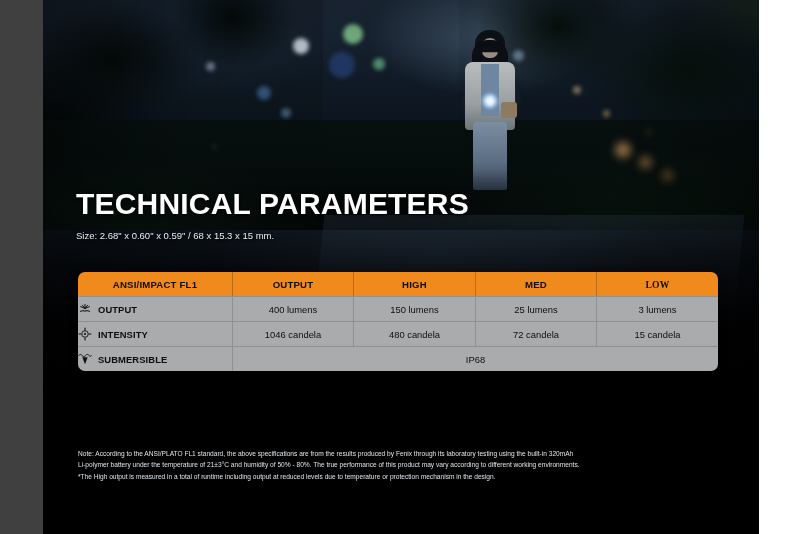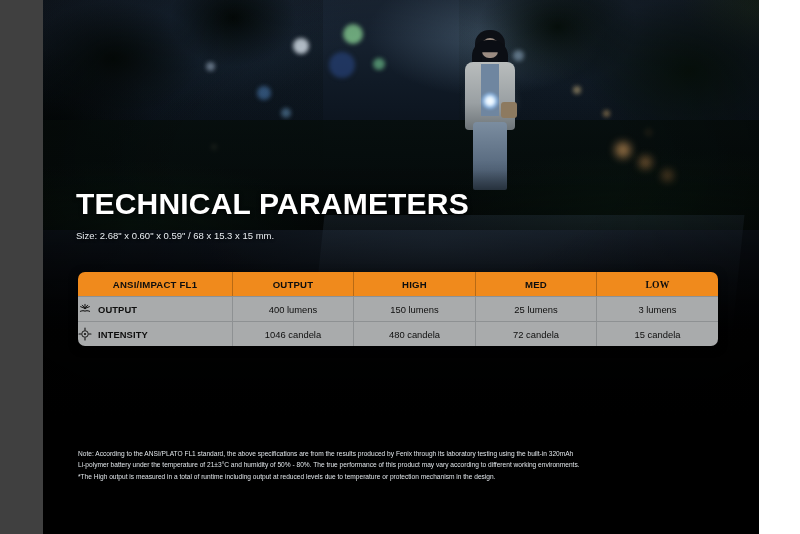--- a/index.html
+++ b/index.html
@@ -342,20 +342,32 @@
             <span>INTENSITY</span>
           </span>
         </td>
         <td>1046 candela</td>
         <td>480 candela</td>
         <td>72 candela</td>
         <td>15 candela</td>
       </tr>
 
 
+      <tr>
+        <td class="rowlabel">
+          <span class="lbl-wrap">
+            <svg class="ic" viewBox="0 0 24 24">
+              <path d="M1 6 C3 3.5, 5 3.5, 7 6 C9 8.5, 11 8.5, 13 6 C15 3.5, 17 3.5, 19 6 C20.4 7.8, 22 7.6, 23 6.4" fill="none" stroke="#111" stroke-width="1.6" stroke-linecap="round"></path>
+              <path d="M7.5 9 L16.5 9 L12 21 Z" fill="#111"></path>
+            </svg>
+            <span>SUBMERSIBLE</span>
+          </span>
+        </td>
+        <td colspan="4">IP68</td>
+      </tr>
     </tbody>
   </table>
 
   <div id="footnote">
     <div>Note: According to the ANSI/PLATO FL1 standard, the above specifications are from the results produced by Fenix through its laboratory testing using the built-in 320mAh</div>
     <div>Li-polymer battery under the temperature of 21±3°C and humidity of 50% - 80%. The true performance of this product may vary according to different working environments.</div>
     <div>*The High output is measured in a total of runtime including output at reduced levels due to temperature or protection mechanism in the design.</div>
   </div>
 
 </div>

